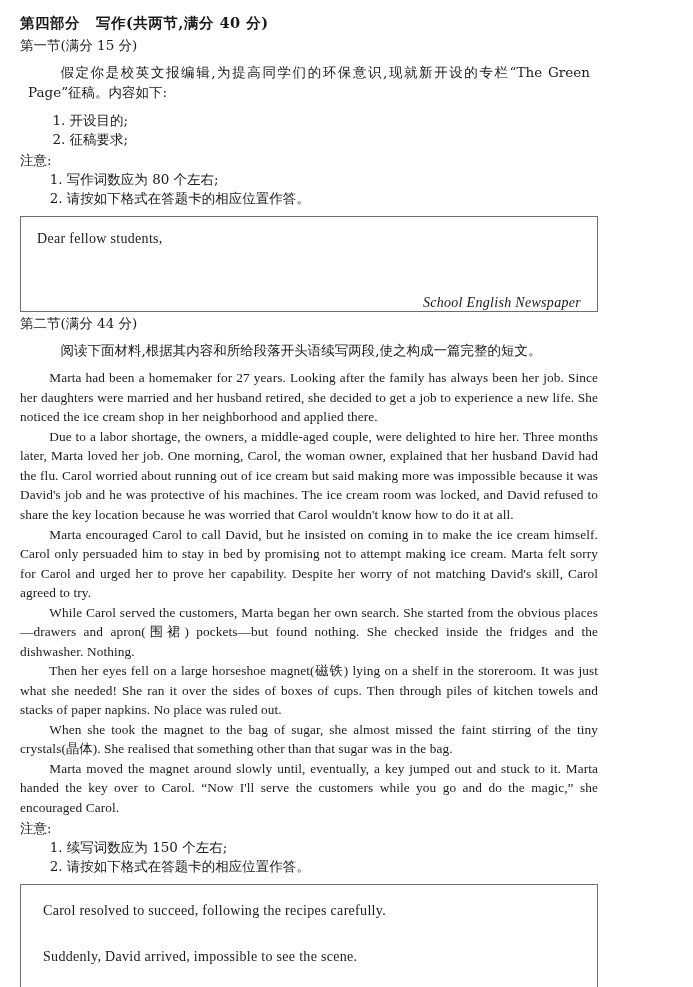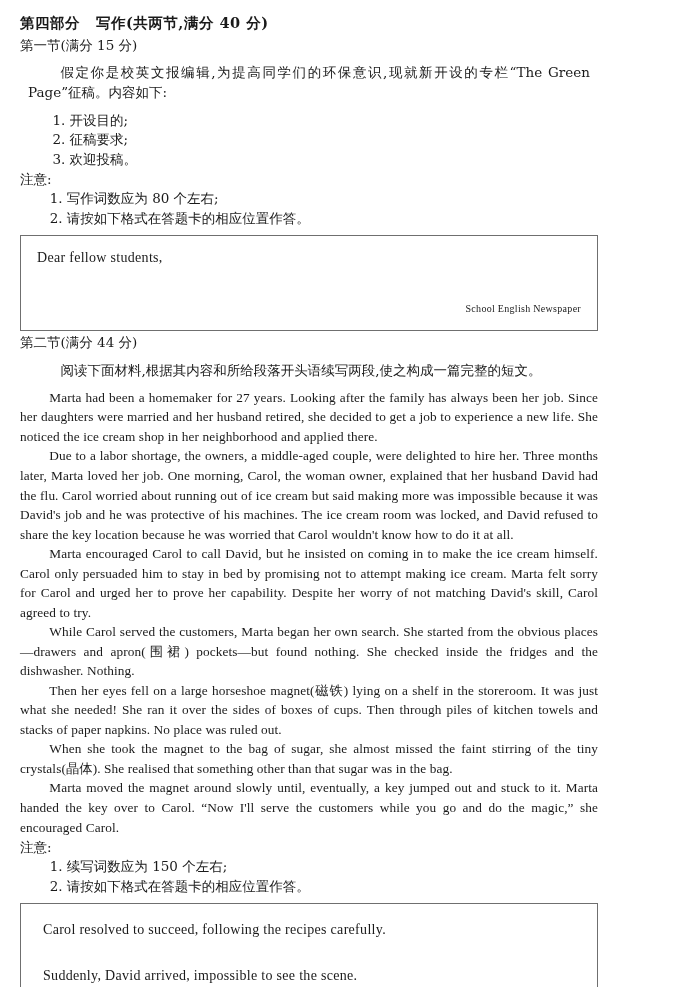--- a/index.html
+++ b/index.html
@@ -80,23 +80,24 @@
     padding: 18px 14px 0 22px;
   }
   .box-line {
     font-size: 14px;
     font-family: "Liberation Serif", serif;
     letter-spacing: 0.3px;
   }
   .box-sign {
     position: absolute;
     right: 16px;
-    bottom: 16px;
-    font-size: 10px;
+    bottom: 0;
+    font-size: 14px;
     letter-spacing: 0.3px;
+    font-style: italic;
   }
   .box-gap {
     height: 30px;
   }
   .en-body {
     font-size: 13.3px;
     line-height: 1.47;
     text-align: justify;
     margin: 0;
     letter-spacing: 0.1px;
@@ -117,21 +118,20 @@
   <div class="sec-title cn">
     <span>第四部分</span><span class="gap"></span><span>写作(共两节,满分 40 分)</span>
   </div>
 
   <div class="sub-title cn">第一节(满分 15 分)</div>
 
   <p class="para indent2 cn">假定你是校英文报编辑,为提高同学们的环保意识,现就新开设的专栏“The Green Page”征稿。内容如下:</p>
 
   <div class="list-item cn">1. 开设目的;</div>
   <div class="list-item cn">2. 征稿要求;</div>
-  <div class="list-item cn">3. 欢迎投稿。</div>
 
   <div class="note-label cn">注意:</div>
   <div class="note-item cn">1. 写作词数应为 80 个左右;</div>
   <div class="note-item cn">2. 请按如下格式在答题卡的相应位置作答。</div>
 
   <div class="answerbox first">
     <div class="box-line">Dear fellow students,</div>
     <div class="box-sign">School English Newspaper</div>
   </div>
 

